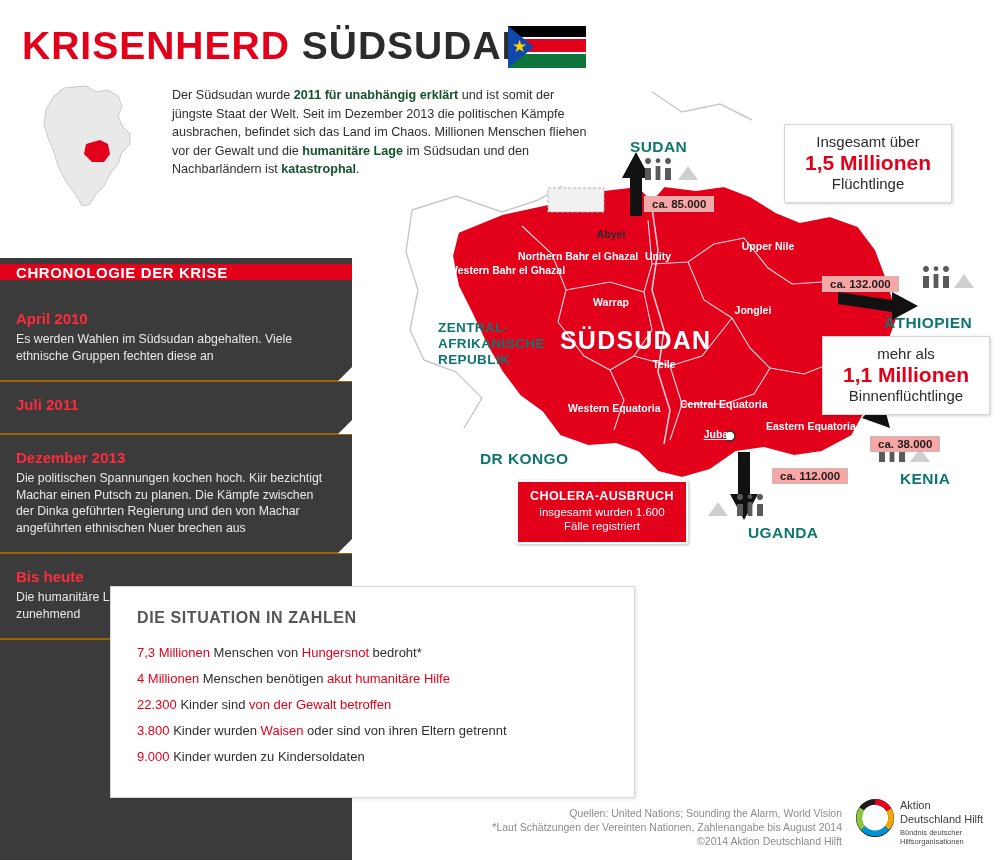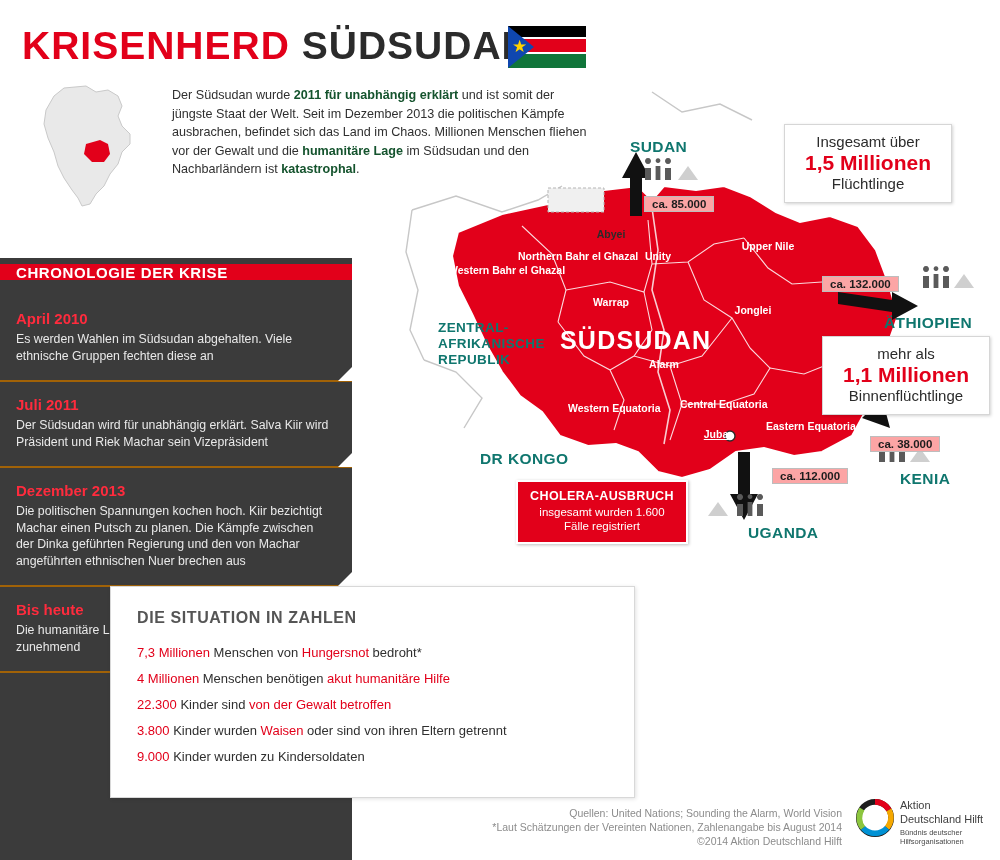--- a/index.html
+++ b/index.html
@@ -261,21 +261,20 @@
 
   <div class="chrono-head">CHRONOLOGIE DER KRISE</div>
   <div class="chrono-list">
     <div class="chrono-item">
       <div class="date">April 2010</div>
       <div class="desc">Es werden Wahlen im Südsudan abgehalten. Viele ethnische Gruppen fechten diese an</div>
       <div class="fold"></div>
     </div>
     <div class="chrono-item">
       <div class="date">Juli 2011</div>
-      <div class="desc">Der Südsudan wird für unabhängig erklärt. Salva Kiir wird Präsident und Riek Machar sein Vizepräsident</div>
       <div class="fold"></div>
     </div>
     <div class="chrono-item">
       <div class="date">Dezember 2013</div>
       <div class="desc">Die politischen Spannungen kochen hoch. Kiir bezichtigt Machar einen Putsch zu planen. Die Kämpfe zwischen der Dinka geführten Regierung und den von Machar angeführten ethnischen Nuer brechen aus</div>
       <div class="fold"></div>
     </div>
     <div class="chrono-item">
       <div class="date">Bis heute</div>
       <div class="desc">Die humanitäre Lage der Bevölkerung verschlimmert sich zunehmend</div>
@@ -362,21 +361,21 @@
     </svg>
 
     <div class="country-name" style="left:208px; top:326px;">SÜDSUDAN</div>
 
     <div class="mlabel" style="left:96px; top:264px; width:74px;">Western Bahr el Ghazal</div>
     <div class="mlabel" style="left:166px; top:250px; width:78px;">Northern Bahr el Ghazal</div>
     <div class="mlabel" style="left:282px; top:250px; width:48px;">Unity</div>
     <div class="mlabel" style="left:378px; top:240px; width:76px;">Upper Nile</div>
     <div class="mlabel" style="left:230px; top:296px; width:58px;">Warrap</div>
     <div class="mlabel" style="left:372px; top:304px; width:58px;">Jonglei</div>
-    <div class="mlabel" style="left:286px; top:358px; width:52px;">Alarm</div>
+    <div class="mlabel" style="left:286px; top:358px; width:52px;">Teile</div>
     <div class="mlabel" style="left:216px; top:402px; width:78px;">Western Equatoria</div>
     <div class="mlabel" style="left:328px; top:398px; width:72px;">Central Equatoria</div>
     <div class="mlabel" style="left:414px; top:420px; width:72px;">Eastern Equatoria</div>
 
     <div class="mlabel dark" style="left:234px; top:228px; width:50px;">Abyei</div>
     <div class="mlabel" style="left:342px; top:428px; width:44px; text-decoration:underline;">Juba</div>
 
     <div class="neighbour" style="left:278px; top:138px;">SUDAN</div>
     <div class="neighbour" style="left:532px; top:305px;margin-top:9px;">ÄTHIOPIEN</div>
     <div class="neighbour" style="left:548px; top:470px;">KENIA</div>

